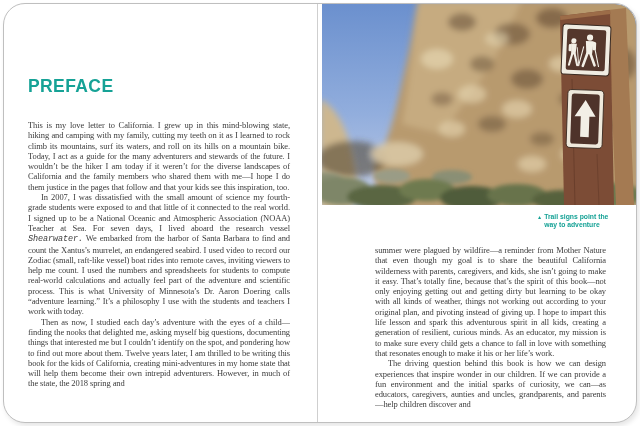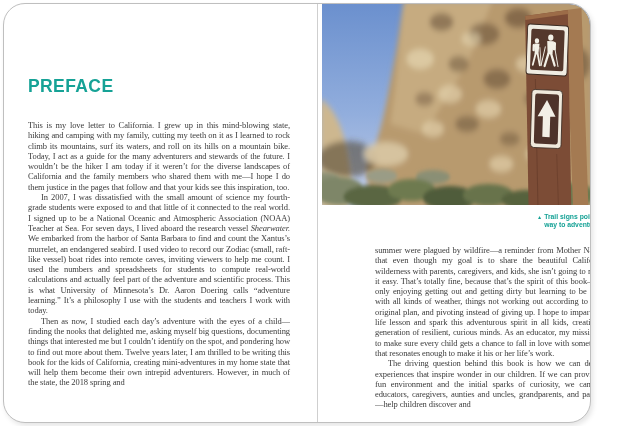--- a/index.html
+++ b/index.html
@@ -1,40 +1,40 @@
 <!DOCTYPE html>
 <html><head>
 <meta charset="utf-8">
 <style>
   html,body{margin:0;padding:0;background:#ffffff;}
   body{width:640px;height:426px;position:relative;overflow:hidden;
        font-family:"Liberation Serif", serif;}
 
-  .spread{position:absolute;left:3px;top:3px;width:588px;height:420px;
+  .spread{position:absolute;left:3px;top:3px;width:634px;height:420px;
           box-sizing:border-box;background:#ffffff;
           border:1px solid #bfbfbf;border-radius:22px;
           box-shadow:2px 3px 5px rgba(0,0,0,0.10);overflow:hidden;}
 
   .gutter{position:absolute;left:313px;top:0;bottom:0;width:1px;
           background:#cfcfcf;}
 
   
   .heading{position:absolute;left:24px;top:73px;
            font-family:"Liberation Sans", sans-serif;
            font-weight:800;font-size:17.5px;line-height:18px;
            letter-spacing:0.4px;color:#16a296;}
 
   .body-text{position:absolute;color:#3c3c3c;
              font-size:8.5px;line-height:10.3px;letter-spacing:-0.1px;
              text-align:justify;}
   .body-text p{margin:0;}
   .body-text p.indent{text-indent:13px;}
   .left-text{left:24px;top:116px;width:262px;}
   .right-text{left:371px;top:241px;width:231px;font-family:Liberation Serif, serif;}
-  .it{font-style:italic;}
+  .it{font-style:italic;font-family:Liberation Mono, monospace;}
 
   
   .photo{position:absolute;left:318px;top:0;right:0;height:201px;
          border-top-right-radius:21px;overflow:hidden;background:#7ea3da;}
   .photo svg{display:block;width:100%;height:100%;}
 
   
   .caption{position:absolute;left:533px;top:209px;width:74px;
            display:flex;align-items:flex-start;
            font-family:"Liberation Sans", sans-serif;

